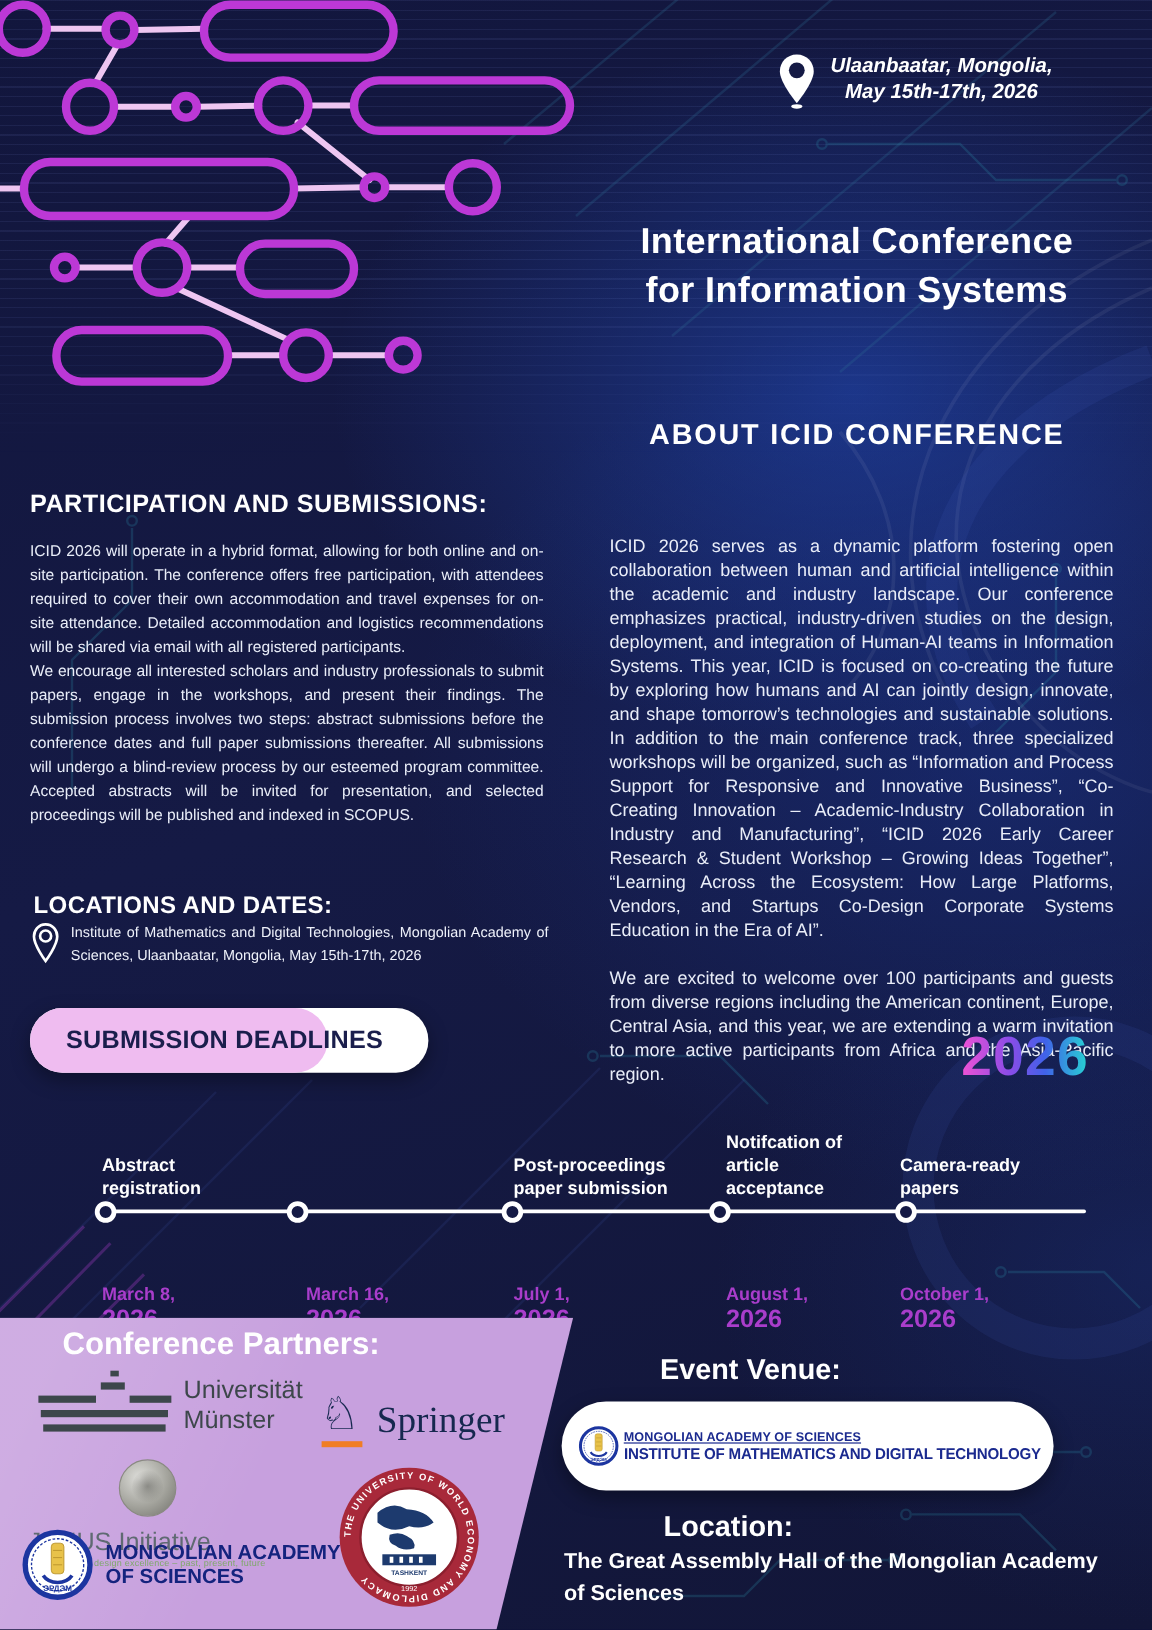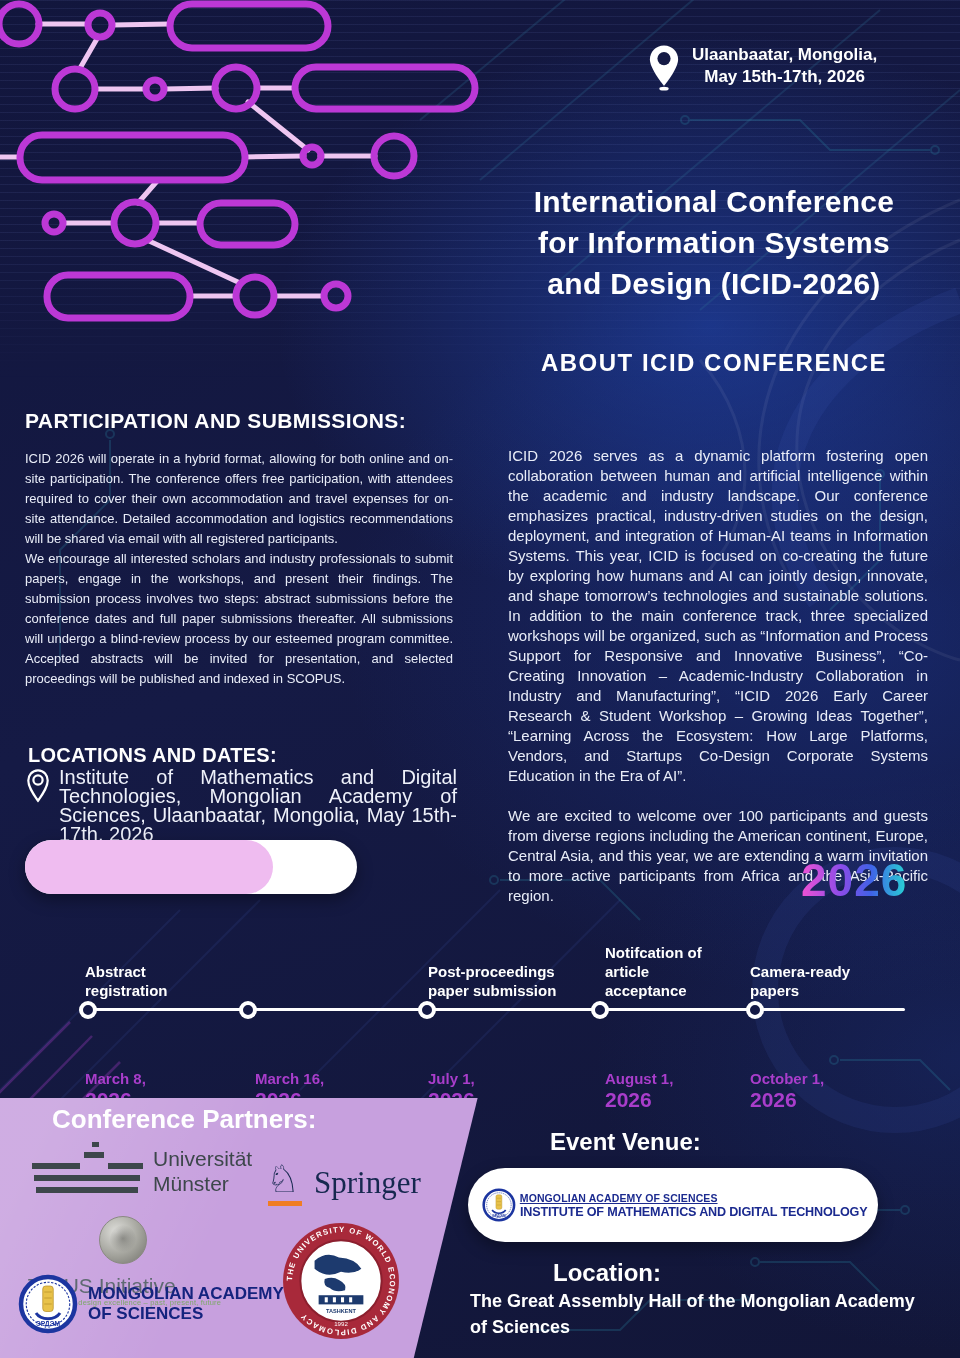--- a/index.html
+++ b/index.html
@@ -11,37 +11,37 @@
       radial-gradient(ellipse 700px 520px at 88% 46%, rgba(28,62,165,.40), transparent 72%),
       radial-gradient(ellipse 520px 420px at 100% 78%, rgba(30,60,150,.28), transparent 70%),
       linear-gradient(160deg,#12163d 0%,#151a45 45%,#121638 100%);}
   .stripes{position:absolute;left:0;top:0;width:960px;height:380px;pointer-events:none;
     background:repeating-linear-gradient(180deg, rgba(130,150,230,.10) 0 1px, transparent 1px 8px);
     -webkit-mask-image:linear-gradient(180deg,#000 65%,transparent);
             mask-image:linear-gradient(180deg,#000 65%,transparent);}
   .bg-deco,.net{position:absolute;left:0;top:0;pointer-events:none;}
   
   .loc-badge{position:absolute;left:648px;top:44px;display:flex;gap:12px;align-items:flex-start;}
-  .loc-badge .txt{font-size:17px;font-weight:800;line-height:22px;text-align:center;}
+  .loc-badge .txt{font-size:17px;font-weight:800;line-height:22px;text-align:center;font-style:italic;}
   
   .title{position:absolute;left:498px;top:181px;width:432px;text-align:center;
     font-size:30px;line-height:41px;font-weight:800;letter-spacing:.3px;}
   .about-head{position:absolute;left:498px;top:349px;width:432px;text-align:center;
     font-size:24px;font-weight:700;letter-spacing:1.5px;}
   .about-body{position:absolute;left:508px;top:398px;width:420px;
     font-size:15px;line-height:20px;text-align:justify;color:#e9edf8;margin-top:48px;}
   .about-body p{margin:0 0 20px 0;}
   
   .part-head{position:absolute;left:25px;top:409px;font-size:21px;font-weight:800;letter-spacing:.4px;}
   .part-body{position:absolute;left:25px;top:449px;width:428px;
     font-size:13px;line-height:20px;text-align:justify;color:#e9edf8;}
   .part-body p{margin:0;}
   .locdates-head{position:absolute;left:28px;top:744px;font-size:20px;font-weight:800;letter-spacing:.3px;}
   .locdates-row{position:absolute;left:26px;top:768px;width:432px;display:flex;gap:9px;align-items:flex-start;}
-  .locdates-row .txt{font-size:20px;line-height:19px;text-align:justify;color:#eef1fa;width:398px;}
+  .locdates-row .txt{font-size:12px;line-height:19px;text-align:justify;color:#eef1fa;width:398px;}
   
   .sub-pill{position:absolute;left:25px;top:840px;width:332px;height:54px;border-radius:27px;
     background:#ffffff;box-shadow:0 6px 16px rgba(0,0,0,.35);}
   .sub-pill .pink{position:absolute;left:0;top:0;width:248px;height:54px;border-radius:27px;background:#efbcf0;}
   .sub-pill .lbl{position:absolute;left:30px;top:0;line-height:54px;font-size:21px;font-weight:800;
     color:#1a1e4c;letter-spacing:.2px;}
   .year-big{position:absolute;left:801px;top:853px;font-size:46px;font-weight:800;letter-spacing:1px;
     background:linear-gradient(90deg,#ef52d4 0%,#8a4ce8 38%,#4062e8 66%,#27d3d3 100%);
     -webkit-background-clip:text;background-clip:text;color:transparent;}
   
@@ -189,21 +189,20 @@
     </svg>
     <div class="txt">
       <div>Ulaanbaatar, Mongolia,</div>
       <div>May 15th-17th, 2026</div>
     </div>
   </div>
 
   <div class="title">
     <div>International Conference</div>
     <div>for Information Systems</div>
-    <div>and Design (ICID-2026)</div>
   </div>
 
   <div class="about-head">ABOUT ICID CONFERENCE</div>
   <div class="about-body">
     <p>ICID 2026 serves as a dynamic platform fostering open collaboration between human and artificial intelligence within the academic and industry landscape. Our conference emphasizes practical, industry-driven studies on the design, deployment, and integration of Human-AI teams in Information Systems. This year, ICID is focused on co-creating the future by exploring how humans and AI can jointly design, innovate, and shape tomorrow’s technologies and sustainable solutions. In addition to the main conference track, three specialized workshops will be organized, such as “Information and Process Support for Responsive and Innovative Business”, “Co-Creating Innovation – Academic-Industry Collaboration in Industry and Manufacturing”, “ICID 2026 Early Career Research &amp; Student Workshop – Growing Ideas Together”, “Learning Across the Ecosystem: How Large Platforms, Vendors, and Startups Co-Design Corporate Systems Education in the Era of AI”.</p>
     <p>We are excited to welcome over 100 participants and guests from diverse regions including the American continent, Europe, Central Asia, and this year, we are extending a warm invitation to more active participants from Africa and the Asia-Pacific region.</p>
   </div>
 
   <div class="part-head">PARTICIPATION AND SUBMISSIONS:</div>
   <div class="part-body">
@@ -215,20 +214,21 @@
   <div class="locdates-row">
     <svg width="24" height="36" viewBox="0 0 26 38">
       <path d="M13 2 C6.5 2 2.5 7.5 2.5 13 c0 8 10.5 22 10.5 22 s10.5 -14 10.5 -22 C23.5 7.5 19.5 2 13 2 Z" fill="none" stroke="#fff" stroke-width="2.4"></path>
       <circle cx="13" cy="12.5" r="5" fill="none" stroke="#fff" stroke-width="2.4"></circle>
     </svg>
     <div class="txt">Institute of Mathematics and Digital Technologies, Mongolian Academy of Sciences, Ulaanbaatar, Mongolia, May 15th-17th, 2026</div>
   </div>
 
   <div class="sub-pill">
     <div class="pink"></div>
+    <div class="lbl">SUBMISSION DEADLINES</div>
   </div>
   <div class="year-big">2026</div>
 
   <div class="timeline">
     <div class="tl-line"></div>
     <div class="tl-node" style="left:79px"></div>
     <div class="tl-node" style="left:239px"></div>
     <div class="tl-node" style="left:418px"></div>
     <div class="tl-node" style="left:591px"></div>
     <div class="tl-node" style="left:746px"></div>

